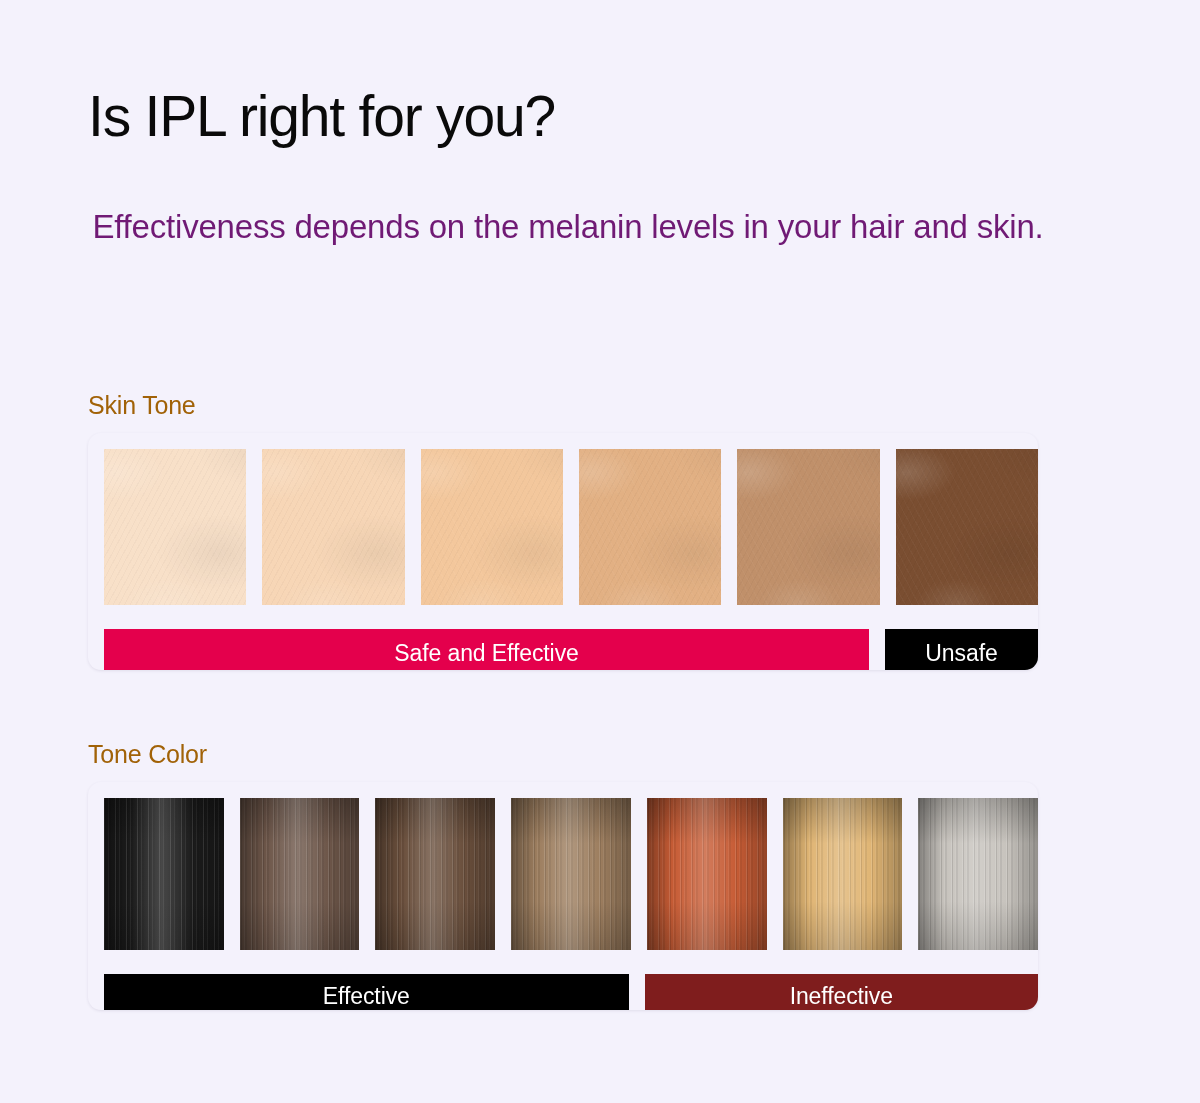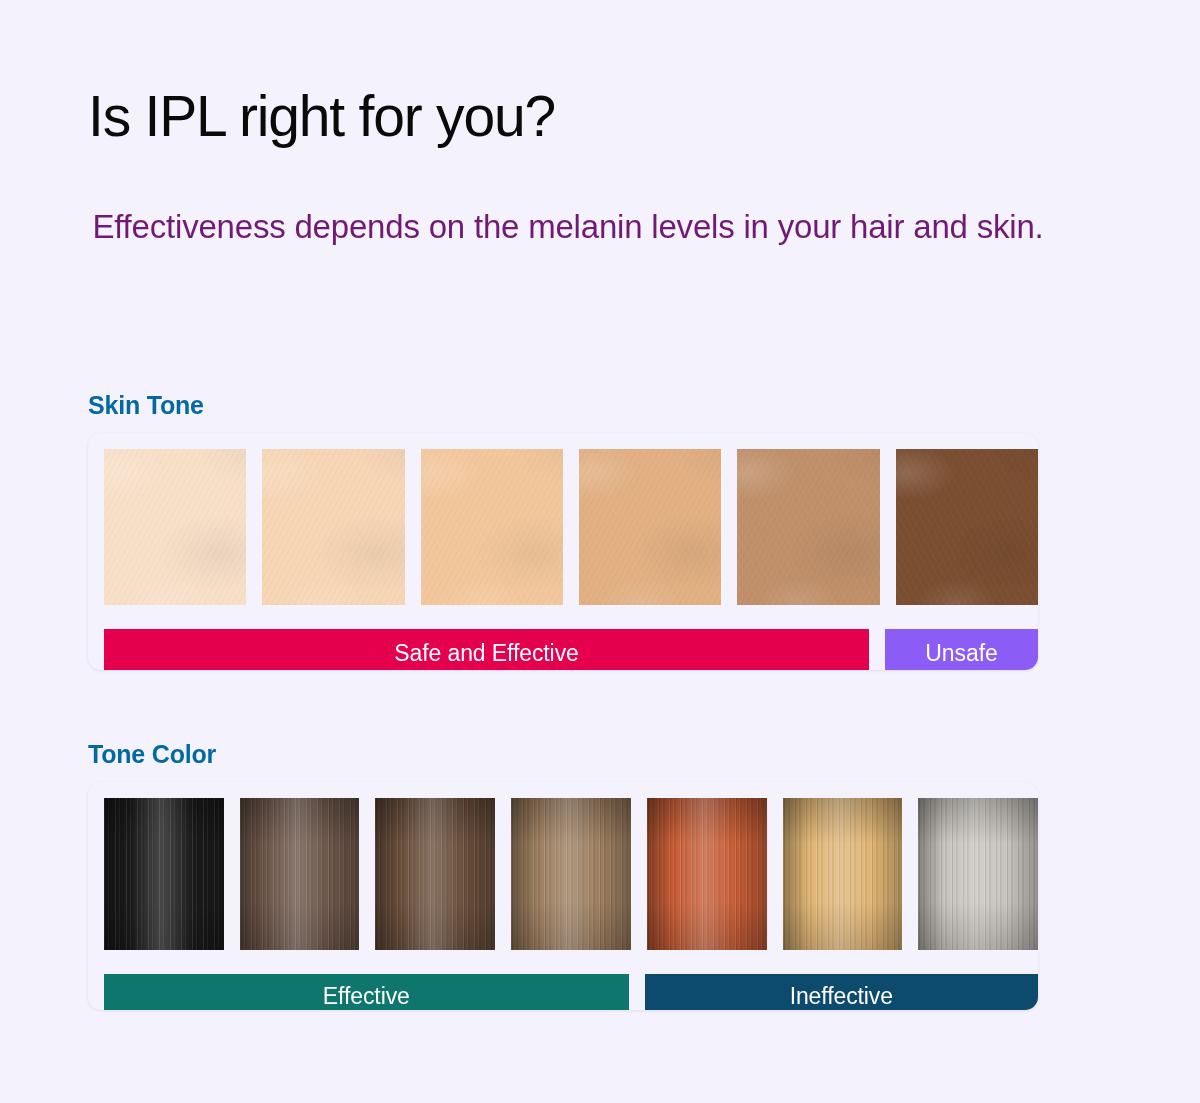--- a/index.html
+++ b/index.html
@@ -22,21 +22,21 @@
     position:absolute; left:56px; top:168px;
     width:960px;
     font-size:33px; line-height:54px;
     font-weight:400; color:#701a75;
     letter-spacing:-0.2px;
   }
 
   .section-label {
     position:absolute; left:56px;
     font-size:25px; line-height:30px;
-    font-weight:700; color:#0369a1;
+    font-weight:400; color:#a16207;
     letter-spacing:-0.2px;
   }
   .label-skin { top:358px; }
   .label-hair { top:707px; }
 
   
   .card {
     position:absolute; left:56px; width:950px;
     border-radius:13px; overflow:hidden;
     box-shadow:0 1px 3px rgba(60,50,90,.10);
@@ -112,34 +112,34 @@
     <div class="swatch-row" id="skin-swatches">
         <div class="swatch skin-tex" style="background: rgb(248, 224, 200);"></div>
         <div class="swatch skin-tex" style="background: rgb(247, 214, 182);"></div>
         <div class="swatch skin-tex" style="background: rgb(243, 199, 156);"></div>
         <div class="swatch skin-tex" style="background: rgb(226, 176, 131);"></div>
         <div class="swatch skin-tex" style="background: rgb(192, 144, 106);"></div>
         <div class="swatch skin-tex" style="background: rgb(122, 78, 49);"></div>
       </div>
     <div class="status-row" id="skin-status">
         <div class="status-seg" style="background: rgb(228, 0, 76); flex: 5 1 0px;">Safe and Effective</div>
-        <div class="status-seg" style="background: #8b5cf6; flex: 1 1 0px;">Unsafe</div>
+        <div class="status-seg" style="background: #000000; flex: 1 1 0px;">Unsafe</div>
       </div>
   </div>
 
   <div class="section-label label-hair">Tone Color</div>
   <div class="card card-hair">
     <div class="swatch-row" id="hair-swatches">
         <div class="swatch hair-tex" style="background: rgb(27, 27, 27);"></div>
         <div class="swatch hair-tex" style="background: rgb(109, 86, 73);"></div>
         <div class="swatch hair-tex" style="background: rgb(106, 79, 60);"></div>
         <div class="swatch hair-tex" style="background: rgb(157, 126, 95);"></div>
         <div class="swatch hair-tex" style="background: rgb(199, 92, 53);"></div>
         <div class="swatch hair-tex" style="background: rgb(224, 181, 116);"></div>
         <div class="swatch hair-tex" style="background: rgb(199, 195, 189);"></div>
       </div>
     <div class="status-row" id="hair-status">
-        <div class="status-seg" style="background: #0f766e; flex: 4 1 0px;">Effective</div>
-        <div class="status-seg" style="background: #0c4a6e; flex: 3 1 0px;">Ineffective</div>
+        <div class="status-seg" style="background: #000000; flex: 4 1 0px;">Effective</div>
+        <div class="status-seg" style="background: #7f1d1d; flex: 3 1 0px;">Ineffective</div>
       </div>
   </div>
 
 </div>
 
 </body></html>

